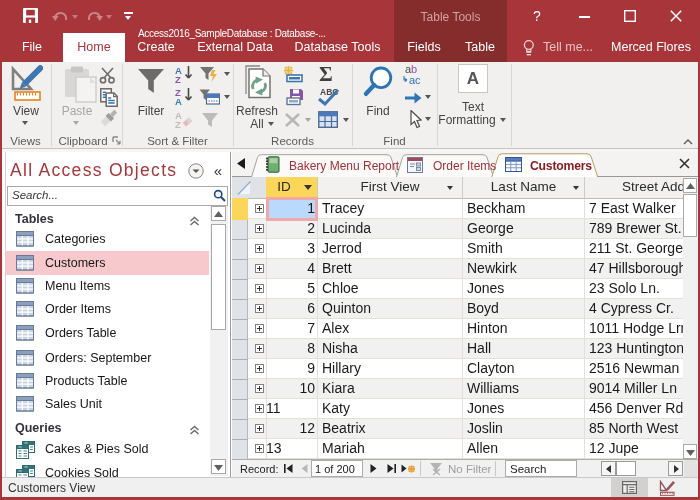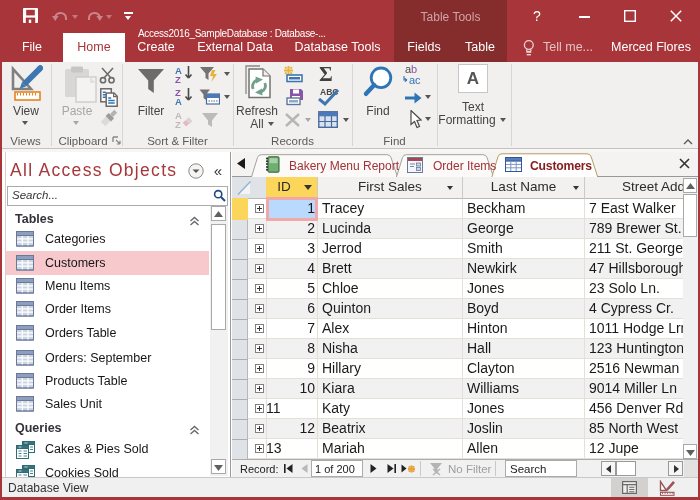--- a/index.html
+++ b/index.html
@@ -461,21 +461,21 @@
         <path d="M6 17.5 L18.5 4.5" stroke="#8FAED2" stroke-width="1.2"></path>
       </svg>
 
     <div class="abs" style="left:85px;top:0;width:1px;height:22px;background:#CDCAC4"></div>
     <div class="abs" style="left:230px;top:0;width:1px;height:22px;background:#CDCAC4"></div>
     <div class="abs" style="left:352px;top:0;width:1px;height:22px;background:#CDCAC4"></div>
 
     <div class="abs" style="left:34px;top:0;width:51px;height:21px;background:#FBD65A"></div>
     <div class="abs hdrtxt" style="left:34px;top:2px;width:36px">ID</div>
     <div class="abs caret" style="left:72px;top:8px;border-left-width:4.5px;border-right-width:4.5px;border-top-width:5.5px;border-top-color:#333"></div>
-    <div class="abs hdrtxt" style="left:86px;top:2px;width:144px">First Sales</div>
+    <div class="abs hdrtxt" style="left:86px;top:2px;width:144px">First View</div>
     <div class="abs caret" style="left:215px;top:9px;border-top-color:#333"></div>
     <div class="abs hdrtxt" style="left:231px;top:2px;width:121px">Last Name</div>
     <div class="abs caret" style="left:341px;top:9px;border-top-color:#333"></div>
     <div class="abs hdrtxt" style="left:390px;top:2px;width:130px;text-align:left">Street Address</div>
 
     <div class="abs" style="left:16px;top:22px;width:435px;height:20px;background:#FFFFFF;border-bottom:1px solid #E4E0D7"></div>
     <div class="abs" style="left:34px;top:22px;width:1px;height:20px;background:#E4E0D7"></div>
     <div class="abs" style="left:85px;top:22px;width:1px;height:20px;background:#E4E0D7"></div>
     <div class="abs" style="left:230px;top:22px;width:1px;height:20px;background:#E4E0D7"></div>
     <div class="abs" style="left:352px;top:22px;width:1px;height:20px;background:#E4E0D7"></div>
@@ -704,21 +704,21 @@
     <div class="abs" style="left:384px;top:1px;width:20px;height:15px;background:#fff;border:1px solid #9A9A9A"></div>
     <div class="abs" style="left:436px;top:1px;width:15px;height:15px;background:#F6F6F6;border:1px solid #9A9A9A"></div>
     <svg class="abs" style="left:442px;top:5px" width="5" height="8" viewBox="0 0 5 8">
         <path d="M0 0 L5 4 L0 8 Z" fill="#333"></path>
       </svg>
     <div class="abs" style="left:452px;top:0;width:14px;height:18px;background:#E3E2E1"></div>
   </div>
   </div>
 
   <div class="abs" id="statusbar">
-    <div class="txt">Database View</div>
+    <div class="txt">Customers View</div>
     <div class="abs" style="left:611px;top:0;width:37px;height:19px;background:#D2D1D0"></div>
     <svg class="abs" style="left:622px;top:3px" width="15" height="13" viewBox="0 0 15 13">
       <rect x="0.6" y="0.6" width="13.8" height="11.8" fill="#EDECEB" stroke="#6B6968" stroke-width="1.2"></rect>
       <path d="M1 3.6 h13 M5.2 3.6 v8.8" stroke="#6B6968" stroke-width="1.2" fill="none"></path>
       <path d="M7.2 6.3 h5.2 M7.2 8.5 h5.2 M7.2 10.7 h5.2" stroke="#6B6968" stroke-width="1.1" fill="none"></path>
     </svg>
     <svg class="abs" style="left:659px;top:2px" width="17" height="16" viewBox="0 0 17 16">
       <path d="M1.5 10.5 L1.5 1.5 L7.5 10.5 Z" fill="#fff" stroke="#95565A" stroke-width="1.4"></path>
       <path d="M14 1 L7.5 8.5 L6.8 11.2 L9.3 10.3 L16 2.8 Z" fill="#9B5458"></path>
       <rect x="1.5" y="12.3" width="13.5" height="3" fill="#fff" stroke="#95565A" stroke-width="1.1"></rect>

